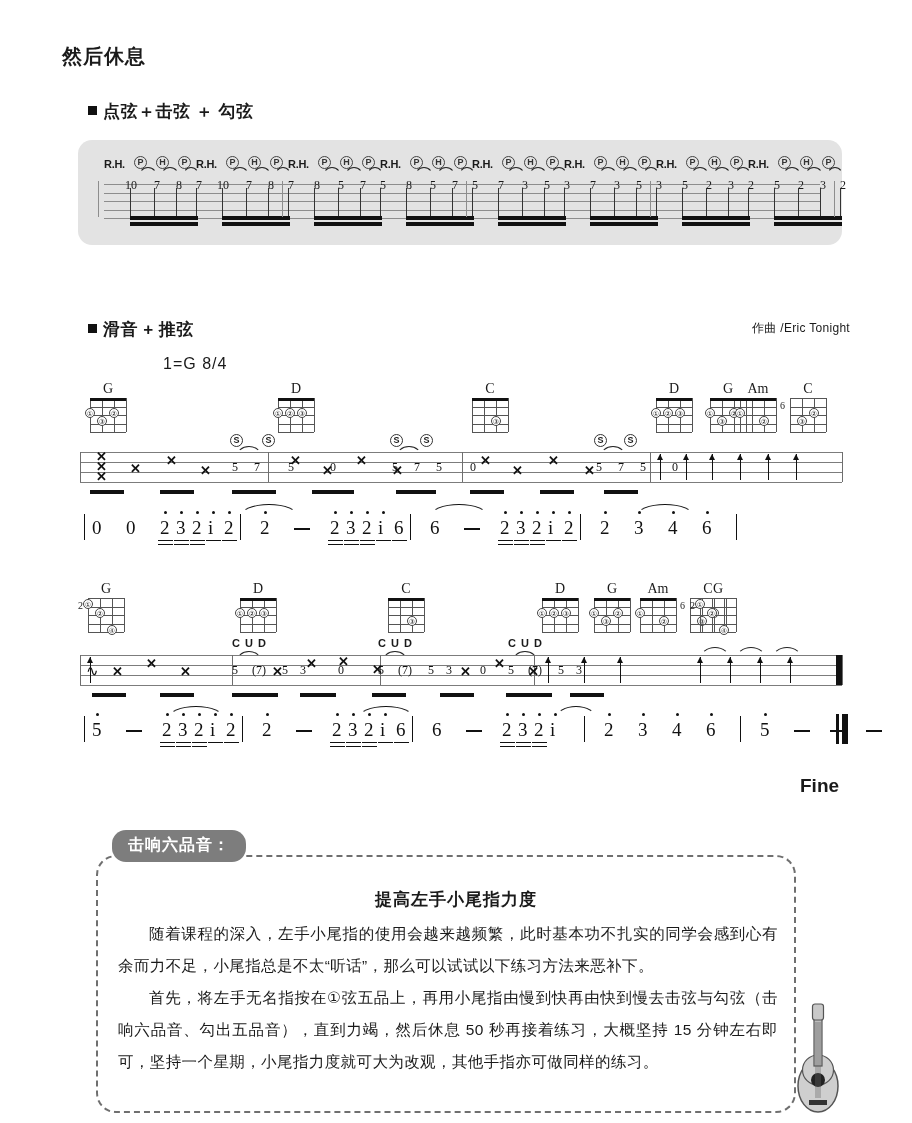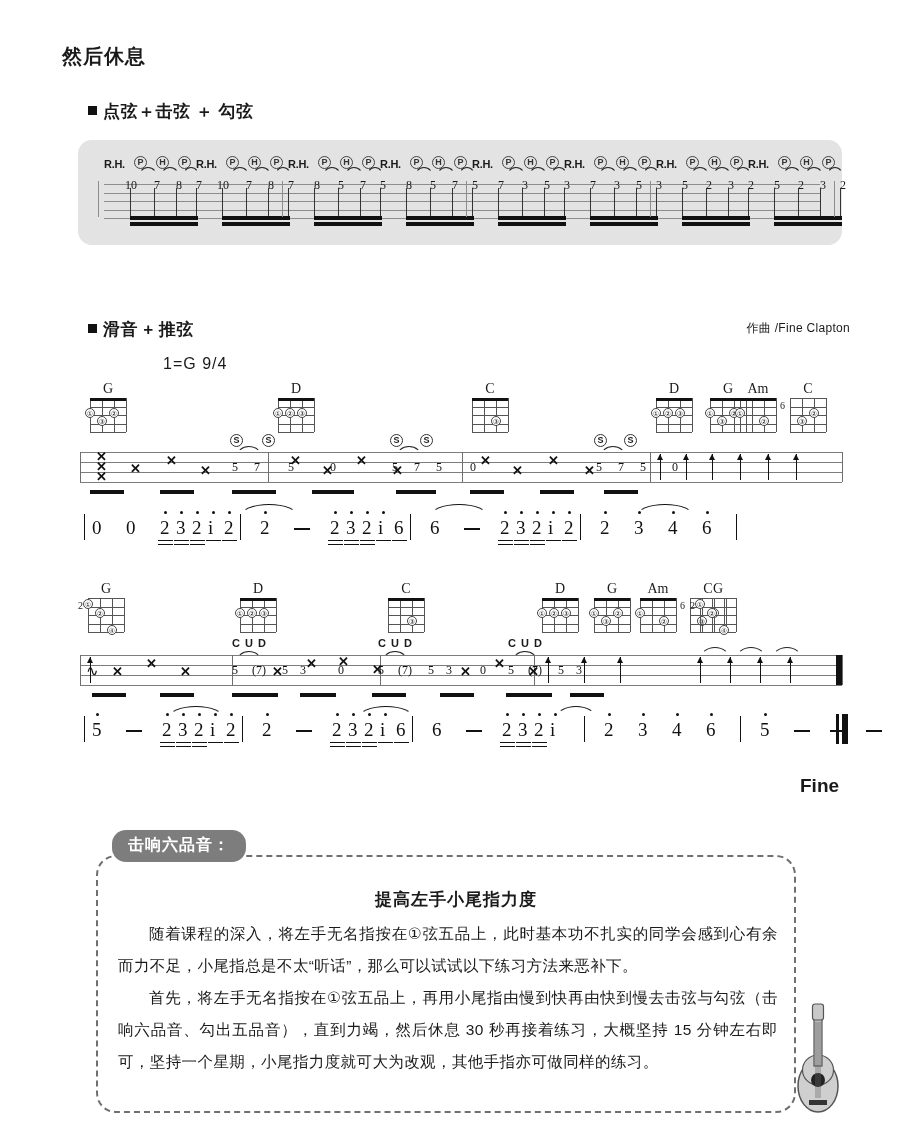--- a/index.html
+++ b/index.html
@@ -307,24 +307,24 @@
       <div class="tp-barline" style="left:204px;"></div>
       <div class="tp-barline" style="left:388px;"></div>
       <div class="tp-barline" style="left:572px;"></div>
       <div class="tp-barline" style="left:756px;"></div>
     </div>
 </div>
 
 <div class="section-head" style="left:88px; top:318px;">
   <span class="sq"></span><span>滑音 + 推弦</span>
 </div>
-<div class="keysig" style="left:163px; top:355px;">1=G  9/4</div>
+<div class="keysig" style="left:163px; top:355px;">1=G  8/4</div>
 
 <div class="credit" style="right:62px; top:316px;">
-  <div class="composer">作曲 /Fine Clapton</div>
+  <div class="composer">作曲 /Eric Tonight</div>
 </div>
 
 <div class="system" id="system-1" style="top:0;">
     <div class="chordbox" style="left:90px; top:398px;">
       <div class="cname">G</div>
       <div class="grid">
         <div class="v" style="left:0px;"></div>
         <div class="v" style="left:12px;"></div>
         <div class="v" style="left:24px;"></div>
         <div class="v" style="left:36px;"></div>
@@ -865,22 +865,22 @@
     <div class="endbar" style="position:absolute; left:836px; top:714px; width:3px; height:30px; background:#111;"></div>
     <div class="endbar" style="position:absolute; left:842px; top:714px; width:6px; height:30px; background:#111;"></div>
   </div>
 
 <div class="fine" style="left:800px; top:775px;">Fine</div>
 
 <div class="kbox"></div>
 <div class="kbadge">击响六品音：</div>
 <div class="ktitle">提高左手小尾指力度</div>
 <div class="kbody">
-  <p>随着课程的深入，将左手无名指按在①弦五品上，此时基本功不扎实的同学会感到心有余而力不足，小尾指总是不太“听话”，那么可以试试以下练习方法来恶补下。</p>
-  <p>首先，将左手无名指按在①弦五品上，再用小尾指由慢到快再由快到慢去击弦与勾弦（击响六品音、勾出五品音），直到力竭，然后休息 30 秒再接着练习，大概坚持 15 分钟左右即可，坚持一个星期，小尾指力度就可大为改观，其他手指亦可做同样的练习。</p>
+  <p>随着课程的深入，左手小尾指的使用会越来越频繁，此时基本功不扎实的同学会感到心有余而力不足，小尾指总是不太“听话”，那么可以试试以下练习方法来恶补下。</p>
+  <p>首先，将左手无名指按在①弦五品上，再用小尾指由慢到快再由快到慢去击弦与勾弦（击响六品音、勾出五品音），直到力竭，然后休息 50 秒再接着练习，大概坚持 15 分钟左右即可，坚持一个星期，小尾指力度就可大为改观，其他手指亦可做同样的练习。</p>
 </div>
 
 <svg class="uke" viewBox="0 0 56 118">
   <ellipse cx="28" cy="88" rx="20" ry="26" fill="#cfcfcf" stroke="#555" stroke-width="1.5"></ellipse>
   <ellipse cx="28" cy="72" rx="15.5" ry="15" fill="#cfcfcf" stroke="#555" stroke-width="1.2"></ellipse>
   <circle cx="28" cy="82" r="7" fill="#222"></circle>
   <rect x="19" y="102" width="18" height="5" fill="#333"></rect>
   <rect x="24" y="20" width="8" height="48" fill="#bdbdbd" stroke="#555" stroke-width="1.2"></rect>
   <rect x="22.5" y="6" width="11" height="16" rx="2.5" fill="#c9c9c9" stroke="#555" stroke-width="1.2"></rect>
   <line x1="26" y1="24" x2="26" y2="100" stroke="#666" stroke-width="0.7"></line>

